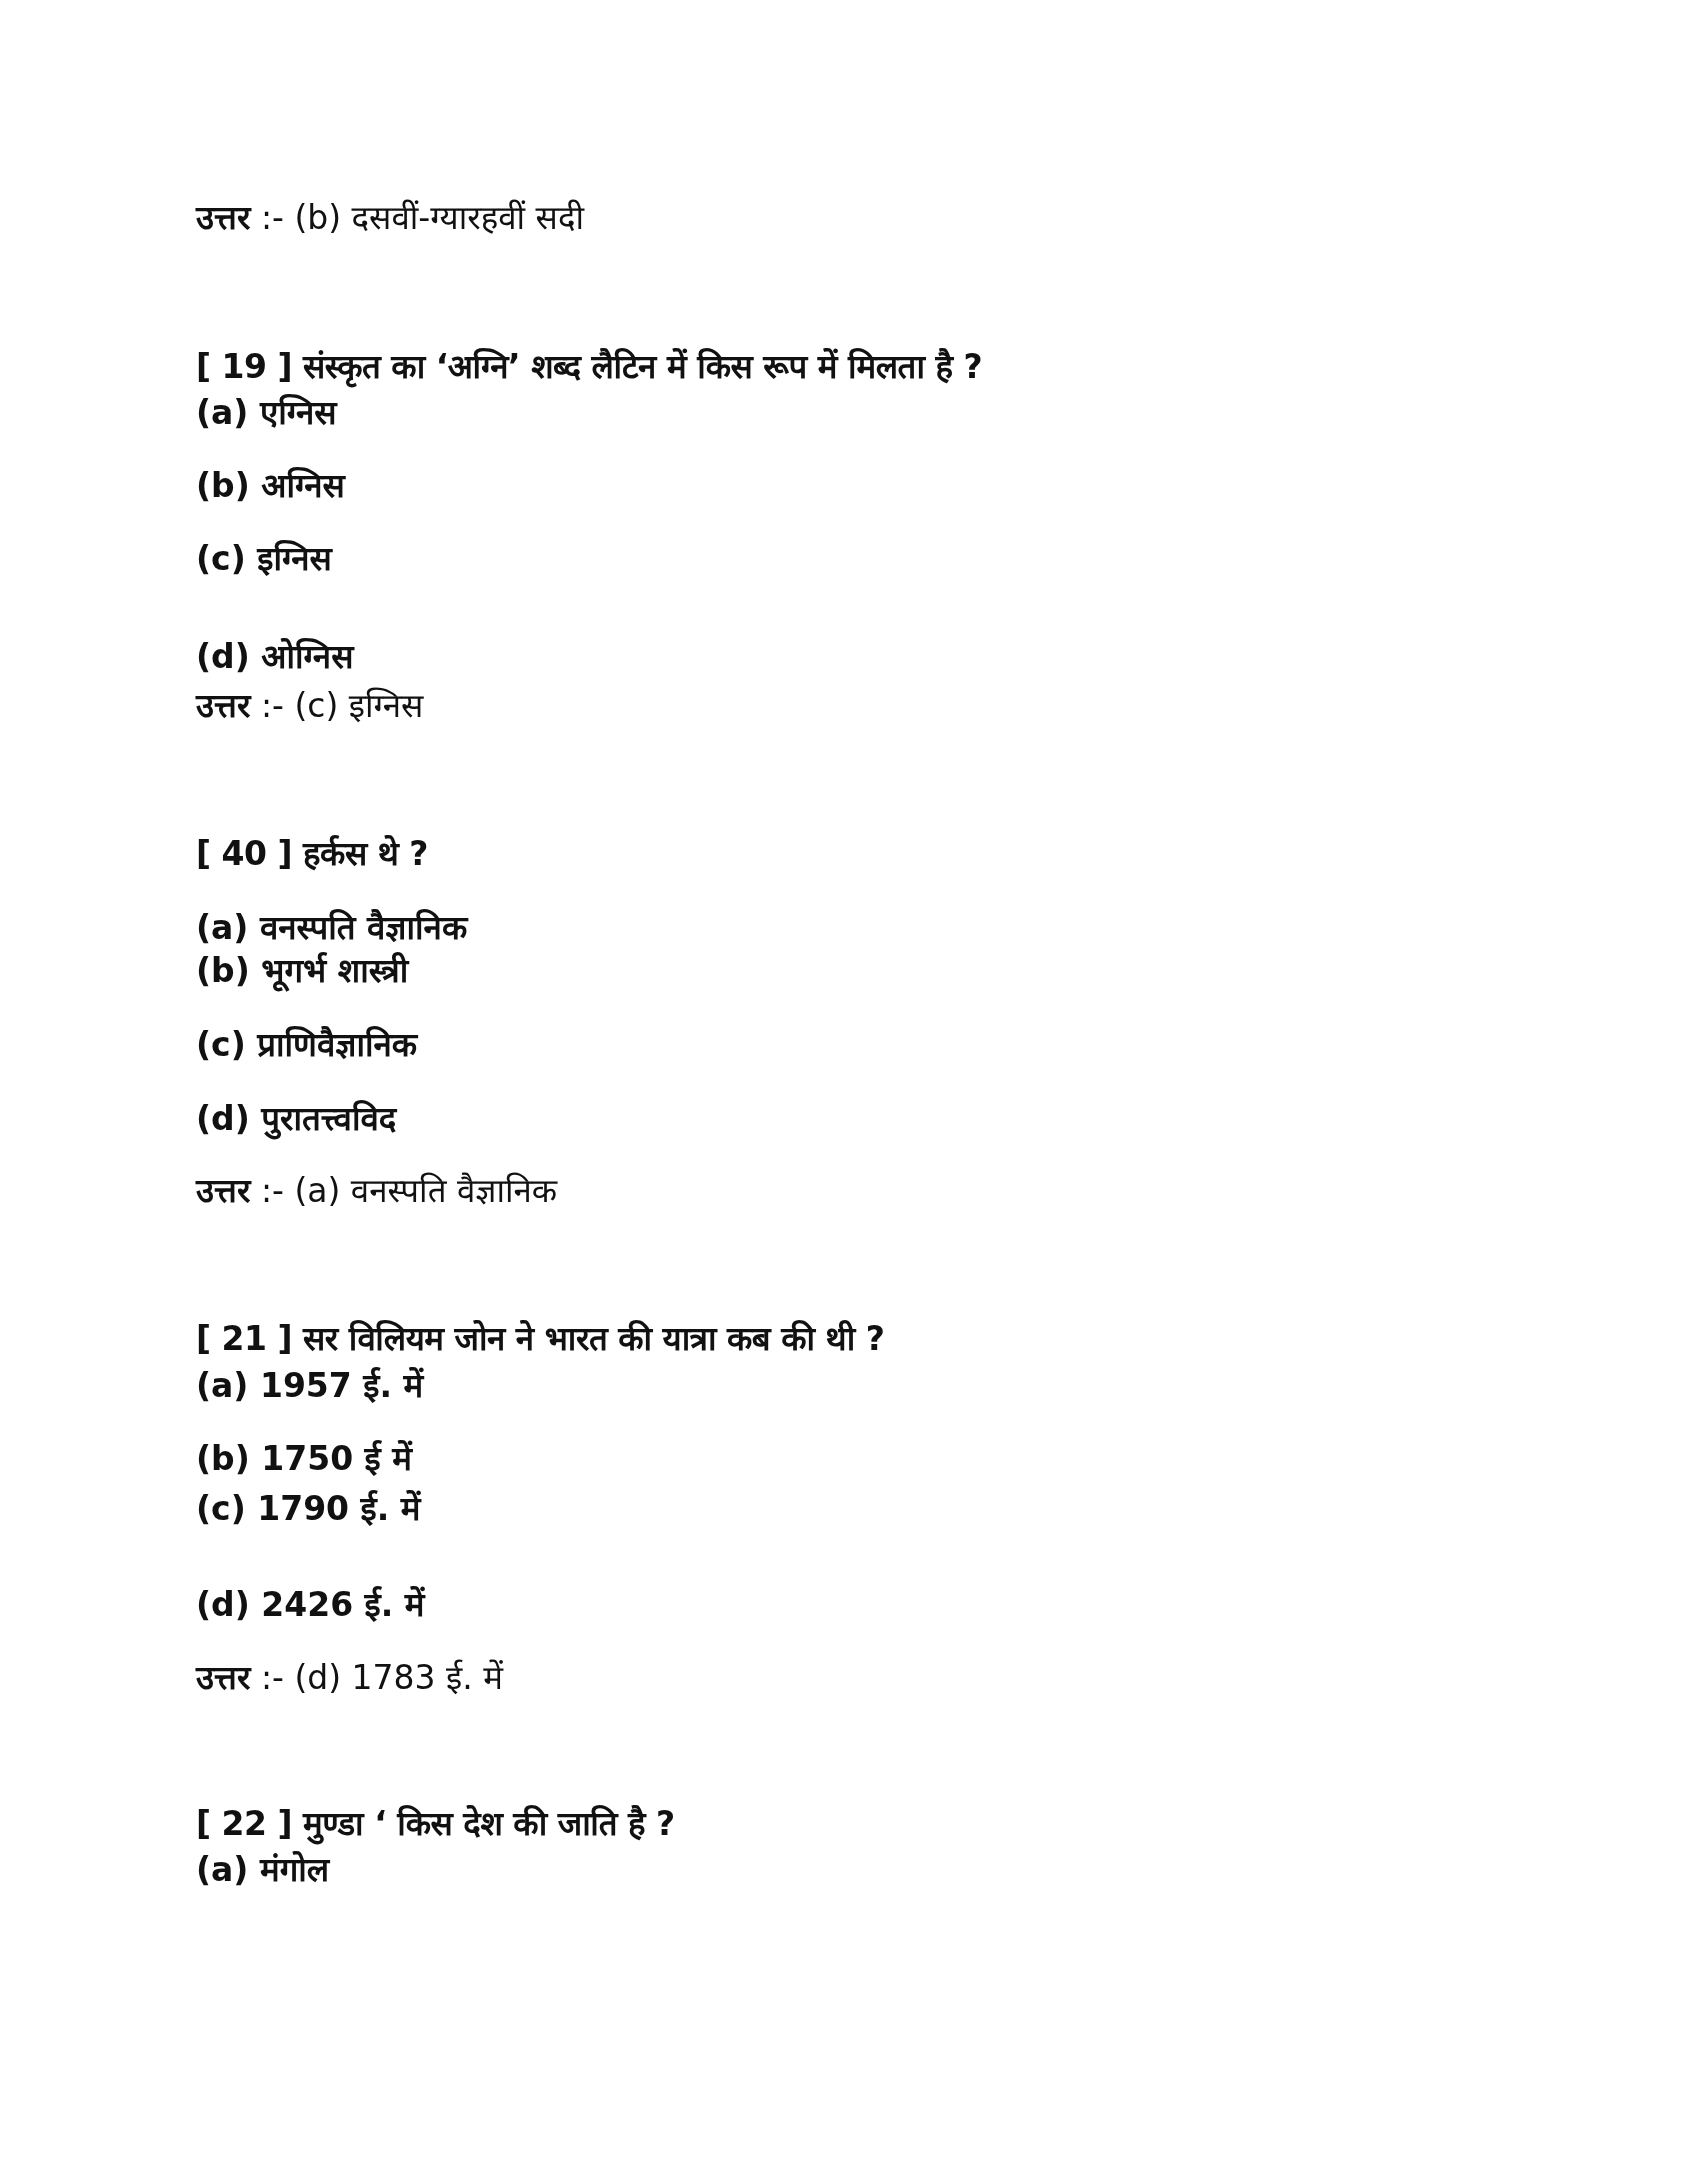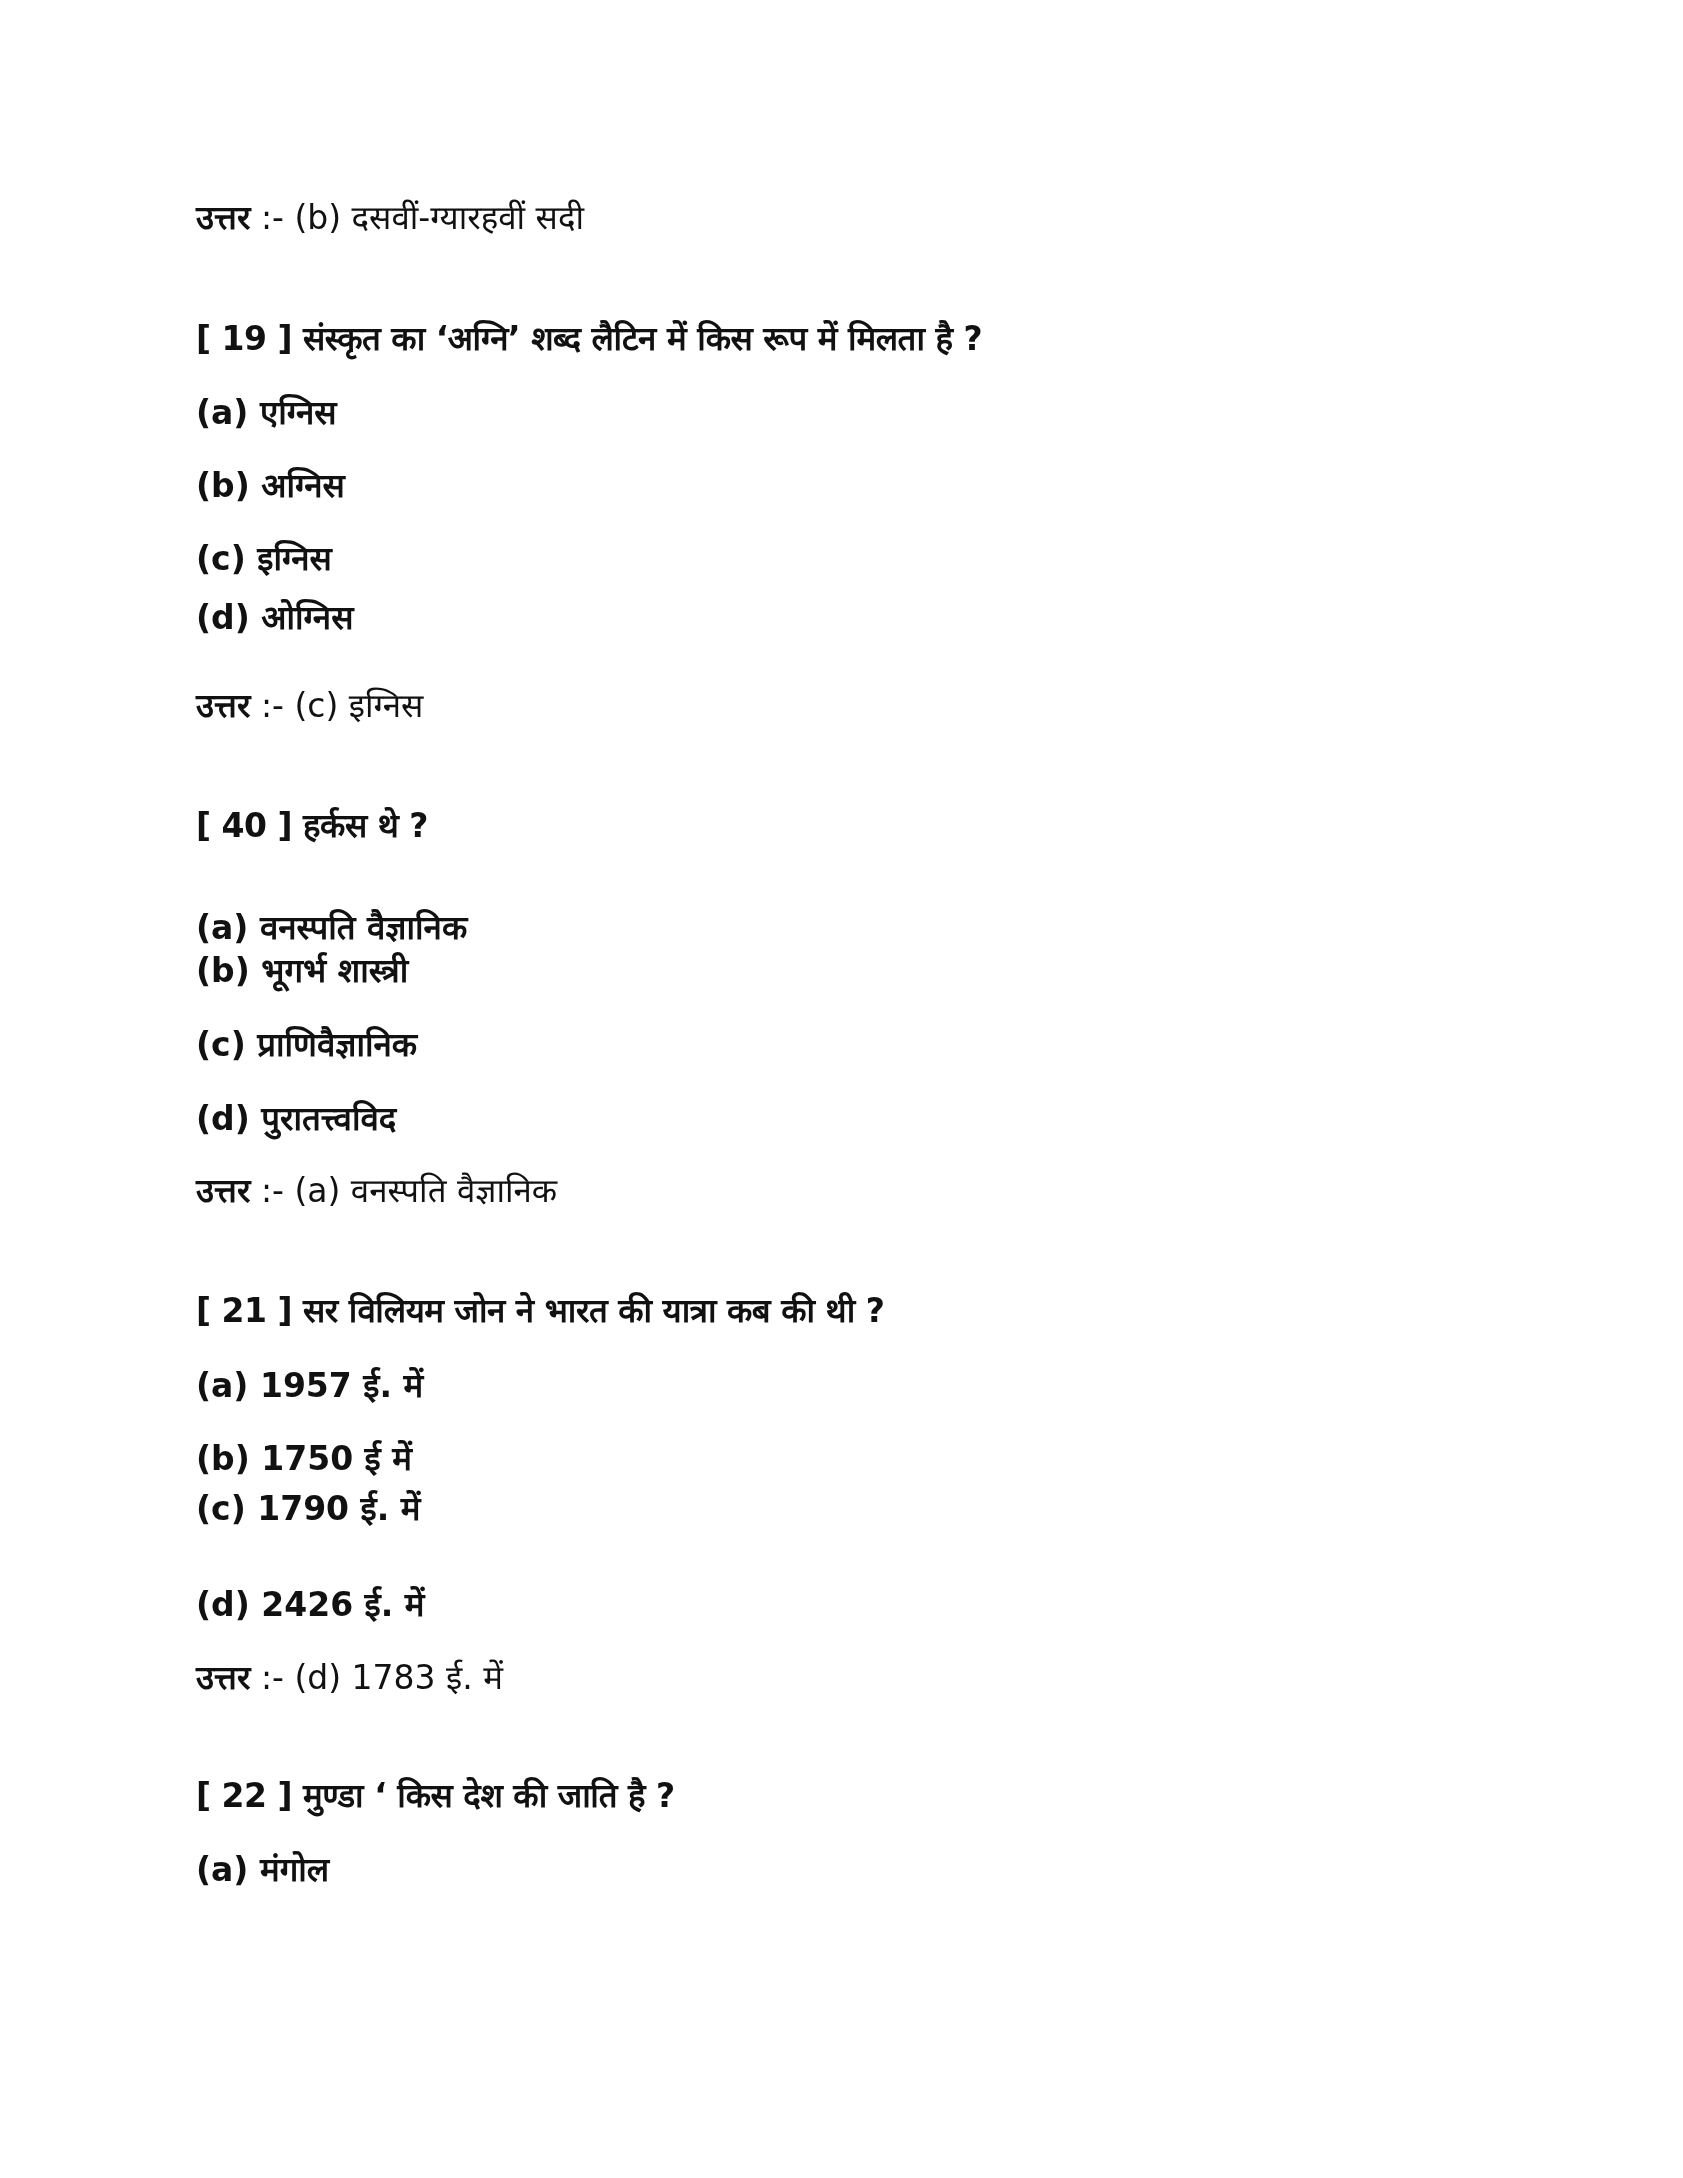--- a/index.html
+++ b/index.html
@@ -1,37 +1,37 @@
 <!DOCTYPE html>
 <html><head>
 <meta charset="utf-8">
 <style>
   html, body { margin: 0; padding: 0; background: #ffffff; }
   body { width: 1683px; height: 2178px; position: relative; overflow: hidden;
          font-family: "DejaVu Sans", "Liberation Sans", sans-serif; color: #111; }
   .line { position: absolute; left: 196px; white-space: nowrap; line-height: 1; }
   .opt { font-size: 33px; font-weight: bold; }
-  .q { font-size: 33px; font-weight: bold; letter-spacing: -0.5px; }
+  .q { font-size: 33px; font-weight: bold; letter-spacing: -0.5px; margin-top: 28px; }
   .ans { font-size: 33px; text-align: center; }
   .ans .lbl { font-weight: bold; }
 </style>
 </head>
 <body>
 
 <div>
 
   <div class="line ans" style="top:201px">
     <span class="lbl">उत्तर</span><span> :- (b) दसवीं-ग्यारहवीं सदी</span>
   </div>
 
   <div class="line q" style="top:322px">[ 19 ] संस्कृत का ‘अग्नि’ शब्द लैटिन में किस रूप में मिलता है ?</div>
   <div class="line opt" style="top:396px">(a) एग्निस</div>
   <div class="line opt" style="top:469px">(b) अग्निस</div>
   <div class="line opt" style="top:542px">(c) इग्निस</div>
-  <div class="line opt" style="top:601px">(d) ओग्निस</div>
+  <div class="line opt" style="top:640px">(d) ओग्निस</div>
   <div class="line ans" style="top:689px">
     <span class="lbl">उत्तर</span><span> :- (c) इग्निस</span>
   </div>
 
   <div class="line q" style="top:809px">[ 40 ] हर्कस थे ?</div>
   <div class="line opt" style="top:911px">(a) वनस्पति वैज्ञानिक</div>
   <div class="line opt" style="top:954px">(b) भूगर्भ शास्त्री</div>
   <div class="line opt" style="top:1028px">(c) प्राणिवैज्ञानिक</div>
   <div class="line opt" style="top:1102px">(d) पुरातत्त्वविद</div>
   <div class="line ans" style="top:1174px">

